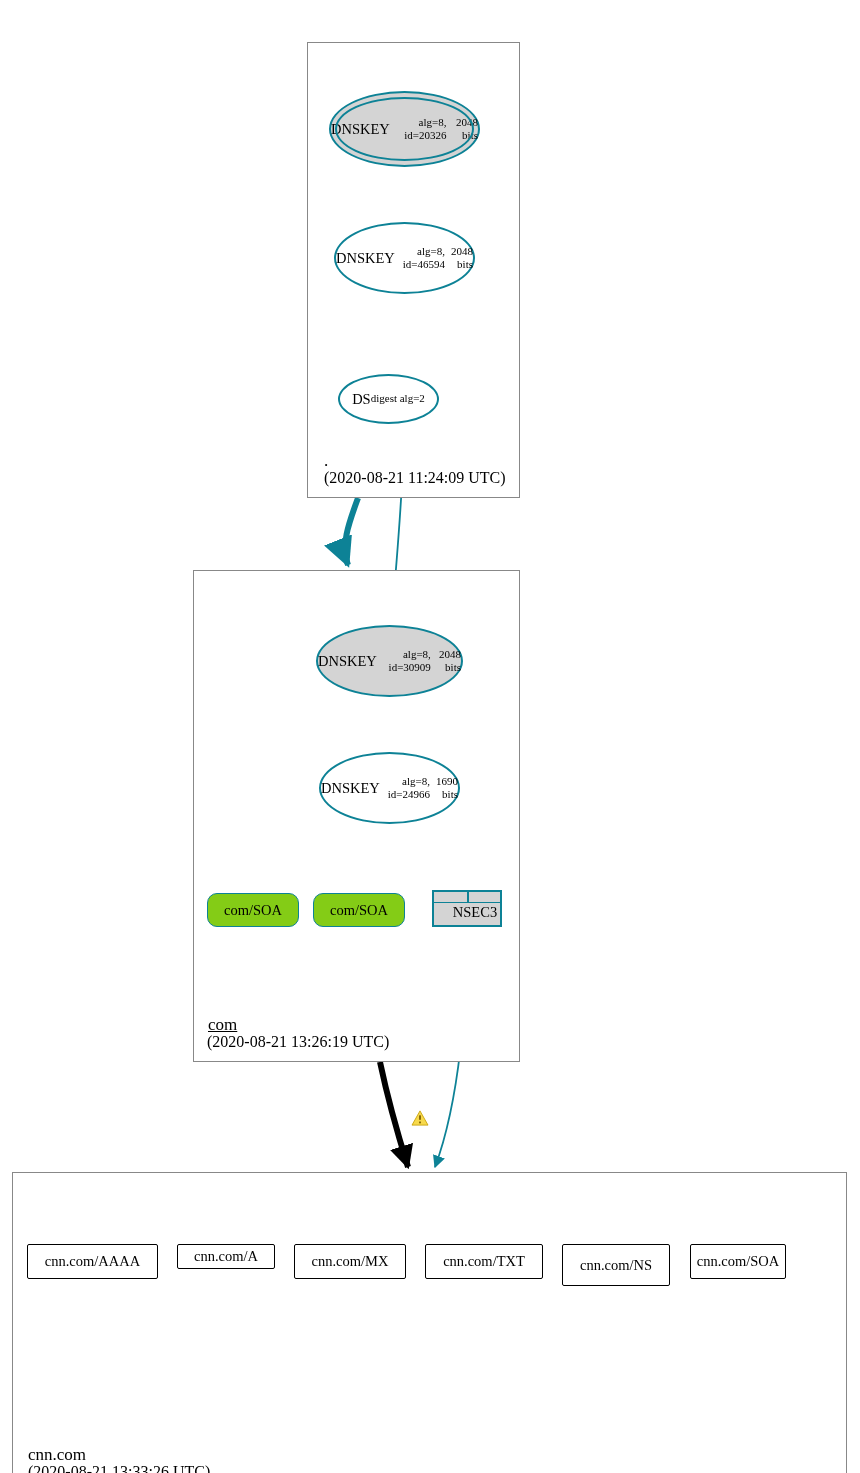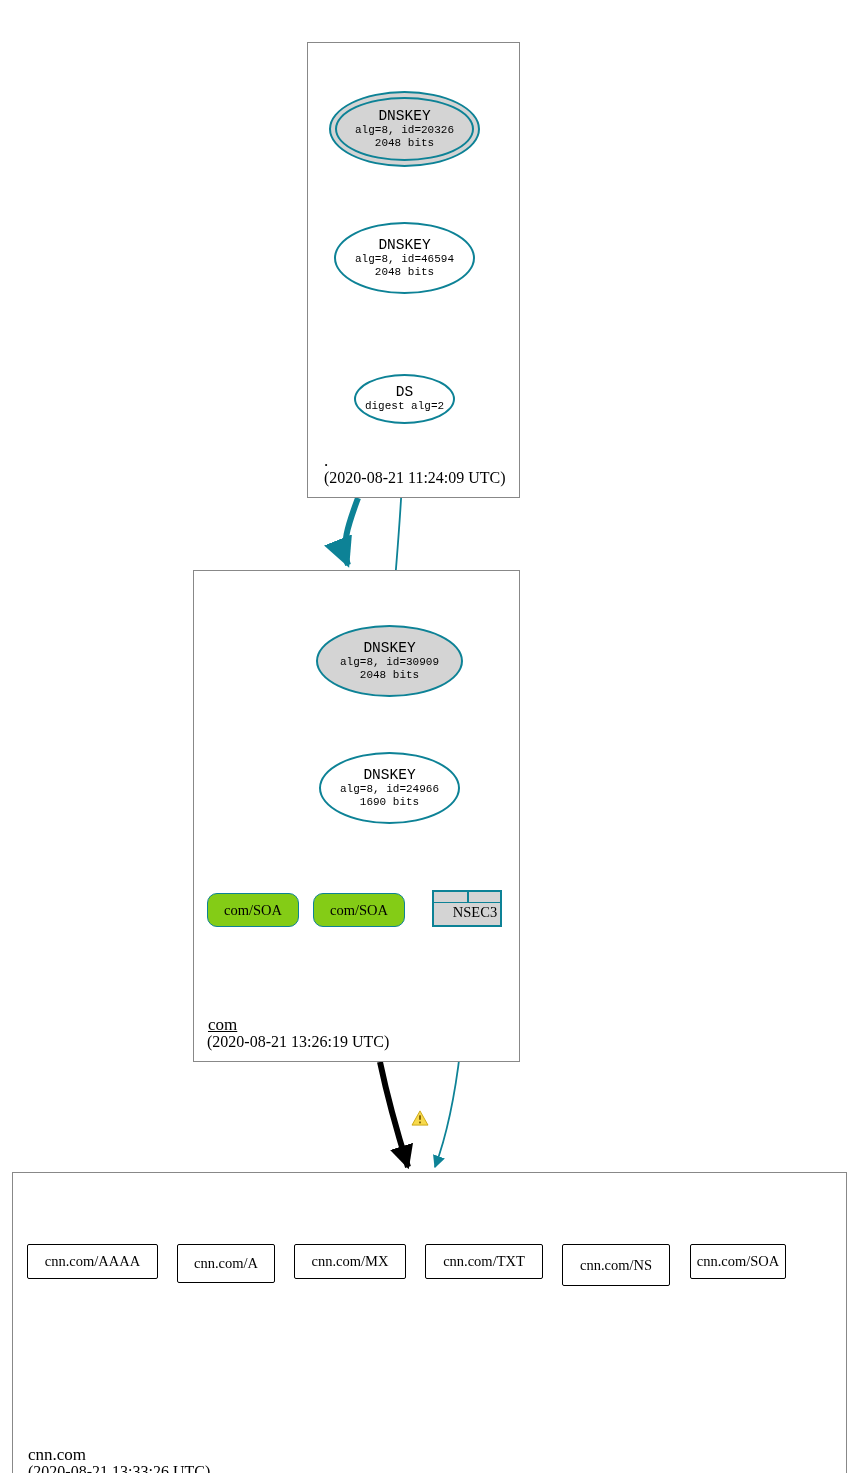--- a/index.html
+++ b/index.html
@@ -20,25 +20,24 @@
   .zone-label {
     position: absolute;
     font-family: "Times New Roman", serif;
     color: #000;
   }
   .zone-name { font-size: 17px; }
   .zone-time { font-size: 16px; }
   .node {
     position: absolute;
     display: flex;
-    flex-direction: column;
     justify-content: center;
     align-items: center;
     text-align: right;
-    font-family: Liberation Mono, monospace;
+    font-family: Liberation Serif, serif;
     box-sizing: border-box;
   }
   .ellipse {
     border-radius: 50%;
     border: 2px solid #0d8296;
     background: white;
   }
   .ellipse.filled { background: #d4d4d4; }
   .ellipse.double::after {
     content: "";
@@ -158,21 +157,21 @@
   <div class="t10">alg=8, id=20326</div>
   <div class="t10">2048 bits</div>
 </div>
 
 <div class="node ellipse" style="left:334px; top:222px; width:141px; height:72px;">
   <div class="t14">DNSKEY</div>
   <div class="t10">alg=8, id=46594</div>
   <div class="t10">2048 bits</div>
 </div>
 
-<div class="node ellipse" style="left:354px; top:374px; width:101px; height:50px;">
+<div class="node ellipse" style="left:338px; top:374px; width:101px; height:50px;">
   <div class="t14">DS</div>
   <div class="t10">digest alg=2</div>
 </div>
 
 <div class="zone-box" style="left:193px; top:570px; width:327px; height:492px;">
   <div class="zone-label zone-name" style="left:14px; bottom:26px;text-decoration:underline;">com</div>
   <div class="zone-label zone-time" style="left:13px; bottom:10px;">(2020-08-21 13:26:19 UTC)</div>
 </div>
 
 <div class="node ellipse filled" style="left:316px; top:625px; width:147px; height:72px;">
@@ -202,21 +201,21 @@
 </div>
 
 <div class="zone-box" style="left:12px; top:1172px; width:835px; height:320px;">
   <div class="zone-label zone-name" style="left:15px; bottom:26px;">cnn.com</div>
   <div class="zone-label zone-time" style="left:15px; bottom:10px;">(2020-08-21 13:33:26 UTC)</div>
 </div>
 
 <div class="rrset-plain" style="left:27px;  top:1244px; width:131px; height:35px;">
     <span>cnn.com/AAAA</span>
   </div>
-<div class="rrset-plain" style="left:177px; top:1244px; width:98px;  height:39px;">
+<div class="rrset-plain" style="left:177px; top:1244px; width:98px;  height:25px;">
     <span>cnn.com/A</span>
   </div>
 <div class="rrset-plain" style="left:294px; top:1244px; width:112px; height:35px;">
     <span>cnn.com/MX</span>
   </div>
 <div class="rrset-plain" style="left:425px; top:1244px; width:118px; height:35px;">
     <span>cnn.com/TXT</span>
   </div>
 <div class="rrset-plain" style="left:562px; top:1244px; width:108px; height:42px;">
     <span>cnn.com/NS</span>

